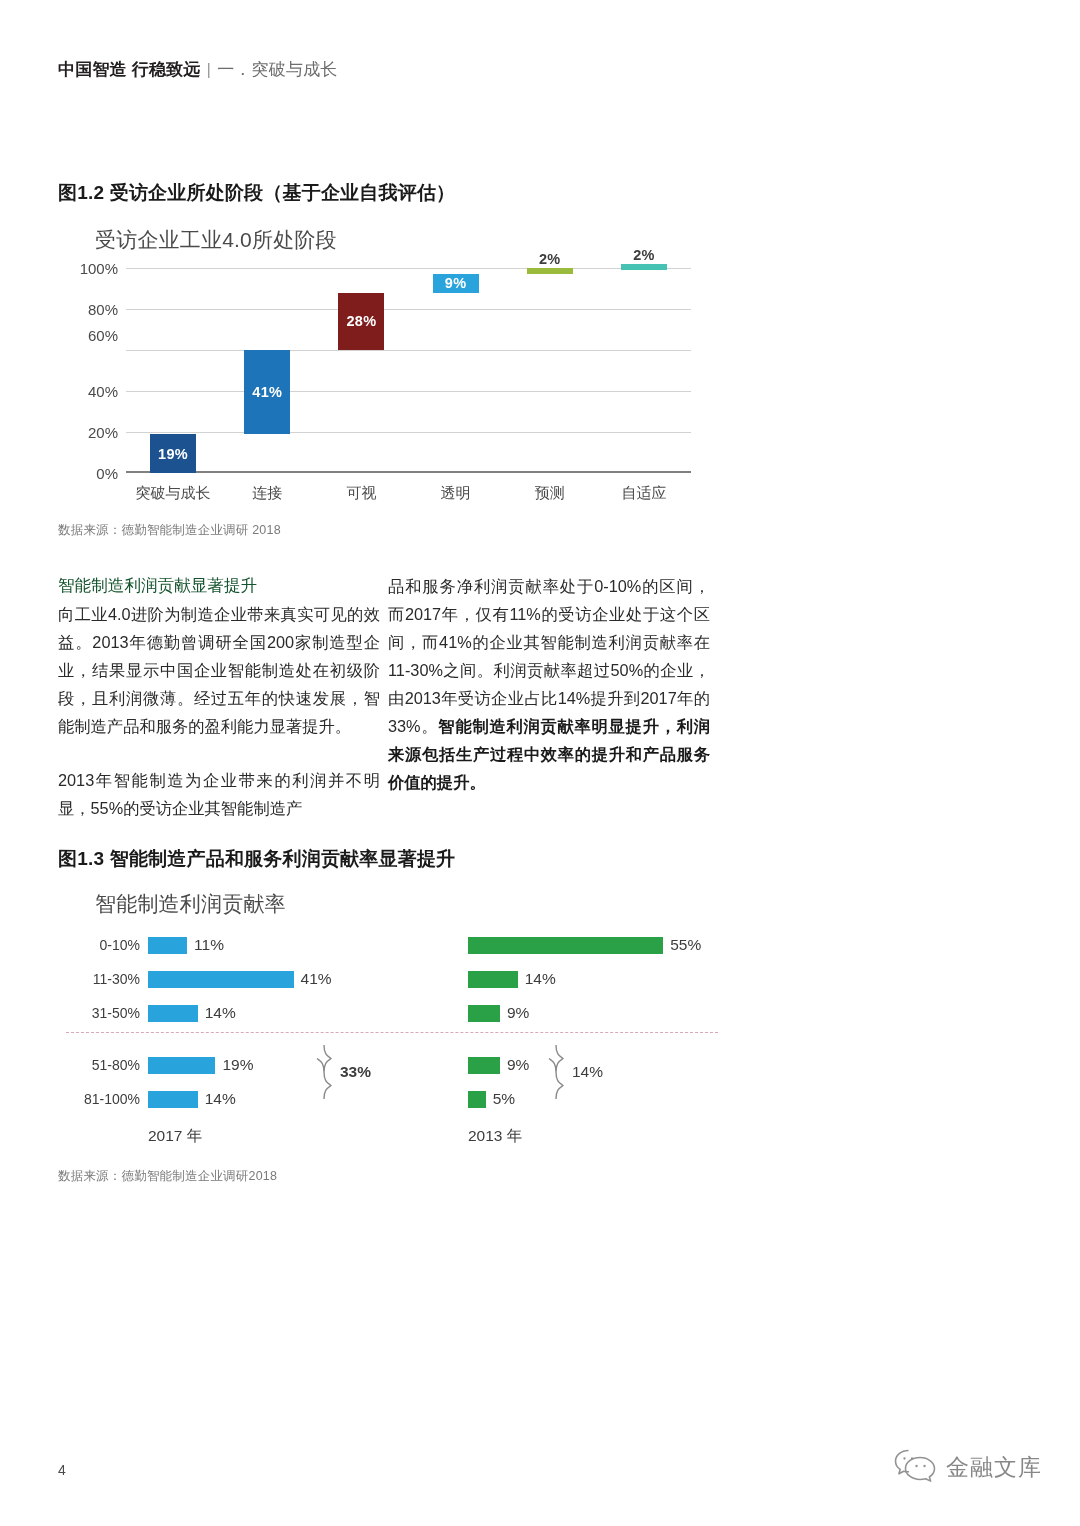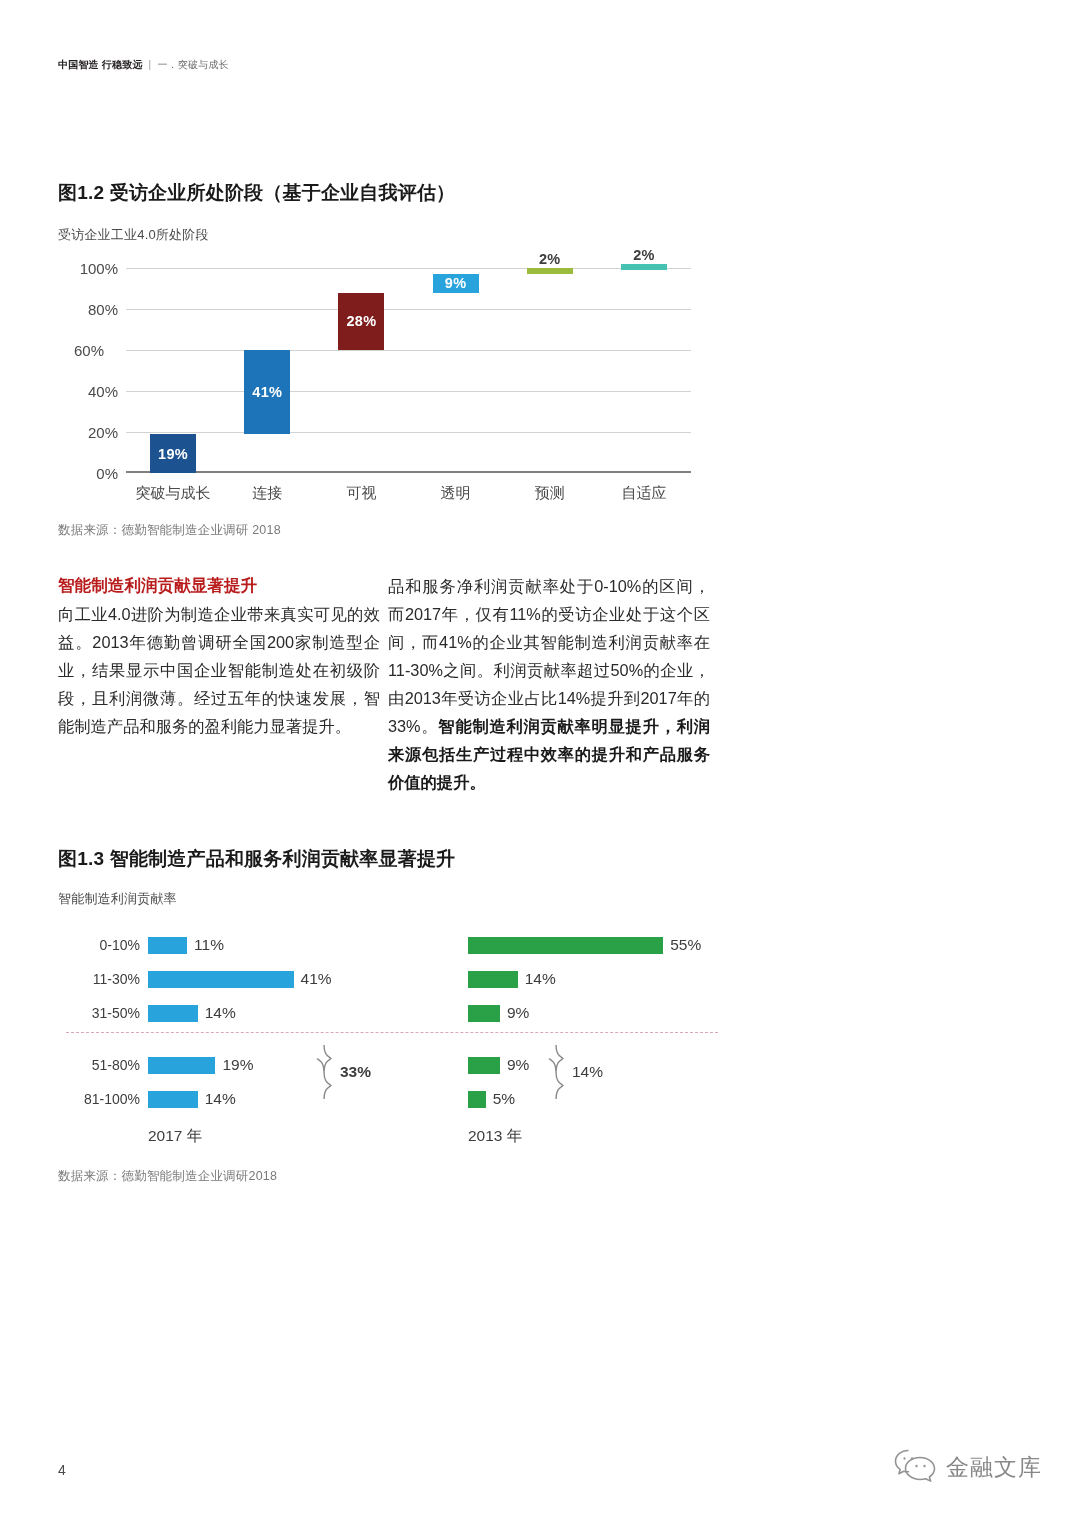--- a/index.html
+++ b/index.html
@@ -7,34 +7,34 @@
   body {
     width:1080px; height:1526px;
     font-family:"Liberation Sans","DejaVu Sans",sans-serif;
     color:#231f20; position:relative; overflow:hidden;
   }
   .page { position:absolute; inset:0; background:#fff; }
 
   
   .runhead{
     position:absolute; left:58px; top:58px;
-    font-size:10px; letter-spacing:.2px; white-space:nowrap;
+    font-size:17px; letter-spacing:.2px; white-space:nowrap;
   }
   .runhead .bold{ font-weight:bold; color:#231f20; }
   .runhead .sep{ color:#9b9b9b; margin:0 6px; font-weight:normal; }
   .runhead .sect{ color:#6d6d6d; font-weight:normal; }
 
   
   .fig-title{
     position:absolute; font-size:19px; font-weight:bold;
     color:#1a1a1a; letter-spacing:.2px; white-space:nowrap;
   }
   .fig-sub{
-    position:absolute; font-size:13px; color:#4a4a4a;
-    letter-spacing:.2px; white-space:nowrap;
+    position:absolute; font-size:21px; color:#4a4a4a;
+    letter-spacing:.2px; white-space:nowrap;margin-left:37px;
   }
   .fig-source{
     position:absolute; font-size:12.5px; color:#7a7a7a;
     letter-spacing:.2px; white-space:nowrap;
   }
 
   
   #waterfall{ position:absolute; left:58px; top:255px; width:650px; height:255px; }
   .wf-plot{ position:absolute; left:68px; top:13px; width:565px; height:205px; }
   .wf-grid{ position:absolute; left:0; right:0; height:1px; background:#d2d2d2; }
@@ -49,21 +49,21 @@
   .wf-bar.thin span{ color:#3d3d3d; position:absolute; top:-17px; left:50%;
     transform:translateX(-50%); font-size:14.5px; }
   .wf-xlabel{
     position:absolute; bottom:-30px; text-align:center;
     font-size:15px; color:#4a4a4a; white-space:nowrap;
   }
 
   
   .col{ position:absolute; width:322px; font-size:16.3px; line-height:28px;
         color:#2a2a2a; text-align:justify; }
-  .col .kicker{ color:#b91c1c; font-weight:bold; font-size:16.6px;
+  .col .kicker{ color:#14532d; font-weight:normal; font-size:16.6px;
         display:block; margin-bottom:1px; line-height:27px; }
   .col p{ margin:0; }
   .col p + p{ margin-top:26px; }
   .col .strong{ font-weight:bold; color:#1a1a1a; }
 
   
   #hbars{ position:absolute; left:58px; top:918px; width:650px; height:235px; }
   .hb-row{ position:absolute; left:0; width:650px; height:26px; }
   .hb-cat{
     position:absolute; left:0; width:82px; text-align:right; top:50%;
@@ -105,21 +105,21 @@
 
   <div id="waterfall">
     <div class="wf-plot">
 
     <div class="wf-ytick-in" style="top: 205px;">0%</div>
         <div class="wf-grid" style="top: 164px;"></div>
         <div class="wf-ytick-in" style="top: 164px;">20%</div>
         <div class="wf-grid" style="top: 123px;"></div>
         <div class="wf-ytick-in" style="top: 123px;">40%</div>
         <div class="wf-grid" style="top: 82px;"></div>
-        <div class="wf-ytick-in" style="top: 82px; text-align: center;">60%</div>
+        <div class="wf-ytick-in" style="top: 67px;">60%</div>
         <div class="wf-grid" style="top: 41px;"></div>
         <div class="wf-ytick-in" style="top: 41px;">80%</div>
         <div class="wf-grid" style="top: 0px;"></div>
         <div class="wf-ytick-in" style="top: 0px;">100%</div>
         <div class="wf-base"></div>
         <div class="wf-bar" style="left: 24.0833px; width: 46px; height: 38.95px; bottom: 0px; background: rgb(28, 82, 144);">
           <span>19%</span>
         </div>
         <div class="wf-xlabel" style="left: 0px; width: 94.1667px;">突破与成长</div>
         <div class="wf-bar" style="left: 118.25px; width: 46px; height: 84.05px; bottom: 38.95px; background: rgb(30, 116, 184);">
@@ -142,20 +142,21 @@
           <span>2%</span>
         </div>
         <div class="wf-xlabel" style="left: 470.833px; width: 94.1667px;">自适应</div>
       </div>
   </div>
 
   <div class="fig-source" style="left:58px; top:522px;">数据来源：德勤智能制造企业调研 2018</div>
 
   <div class="col" style="left:58px; top:572px;">
     <p><span class="kicker">智能制造利润贡献显著提升</span><span>向工业4.0进阶为制造企业带来真实可见的效益。2013年德勤曾调研全国200家制造型企业，结果显示中国企业智能制造处在初级阶段，且利润微薄。经过五年的快速发展，智能制造产品和服务的盈利能力显著提升。</span></p>
+    <p>2013年智能制造为企业带来的利润并不明显，55%的受访企业其智能制造产</p>
   </div>
 
   <div class="col" style="left:388px; top:572px;">
     <p><span>品和服务净利润贡献率处于0-10%的区间，而2017年，仅有11%的受访企业处于这个区间，而41%的企业其智能制造利润贡献率在11-30%之间。利润贡献率超过50%的企业，由2013年受访企业占比14%提升到2017年的33%。</span><span class="strong">智能制造利润贡献率明显提升，利润来源包括生产过程中效率的提升和产品服务价值的提升。</span></p>
   </div>
 
   <div class="fig-title" style="left:58px; top:846px;">图1.3 智能制造产品和服务利润贡献率显著提升</div>
   <div class="fig-sub" style="left:58px; top:890px;">智能制造利润贡献率</div>
 
   <div id="hbars">

